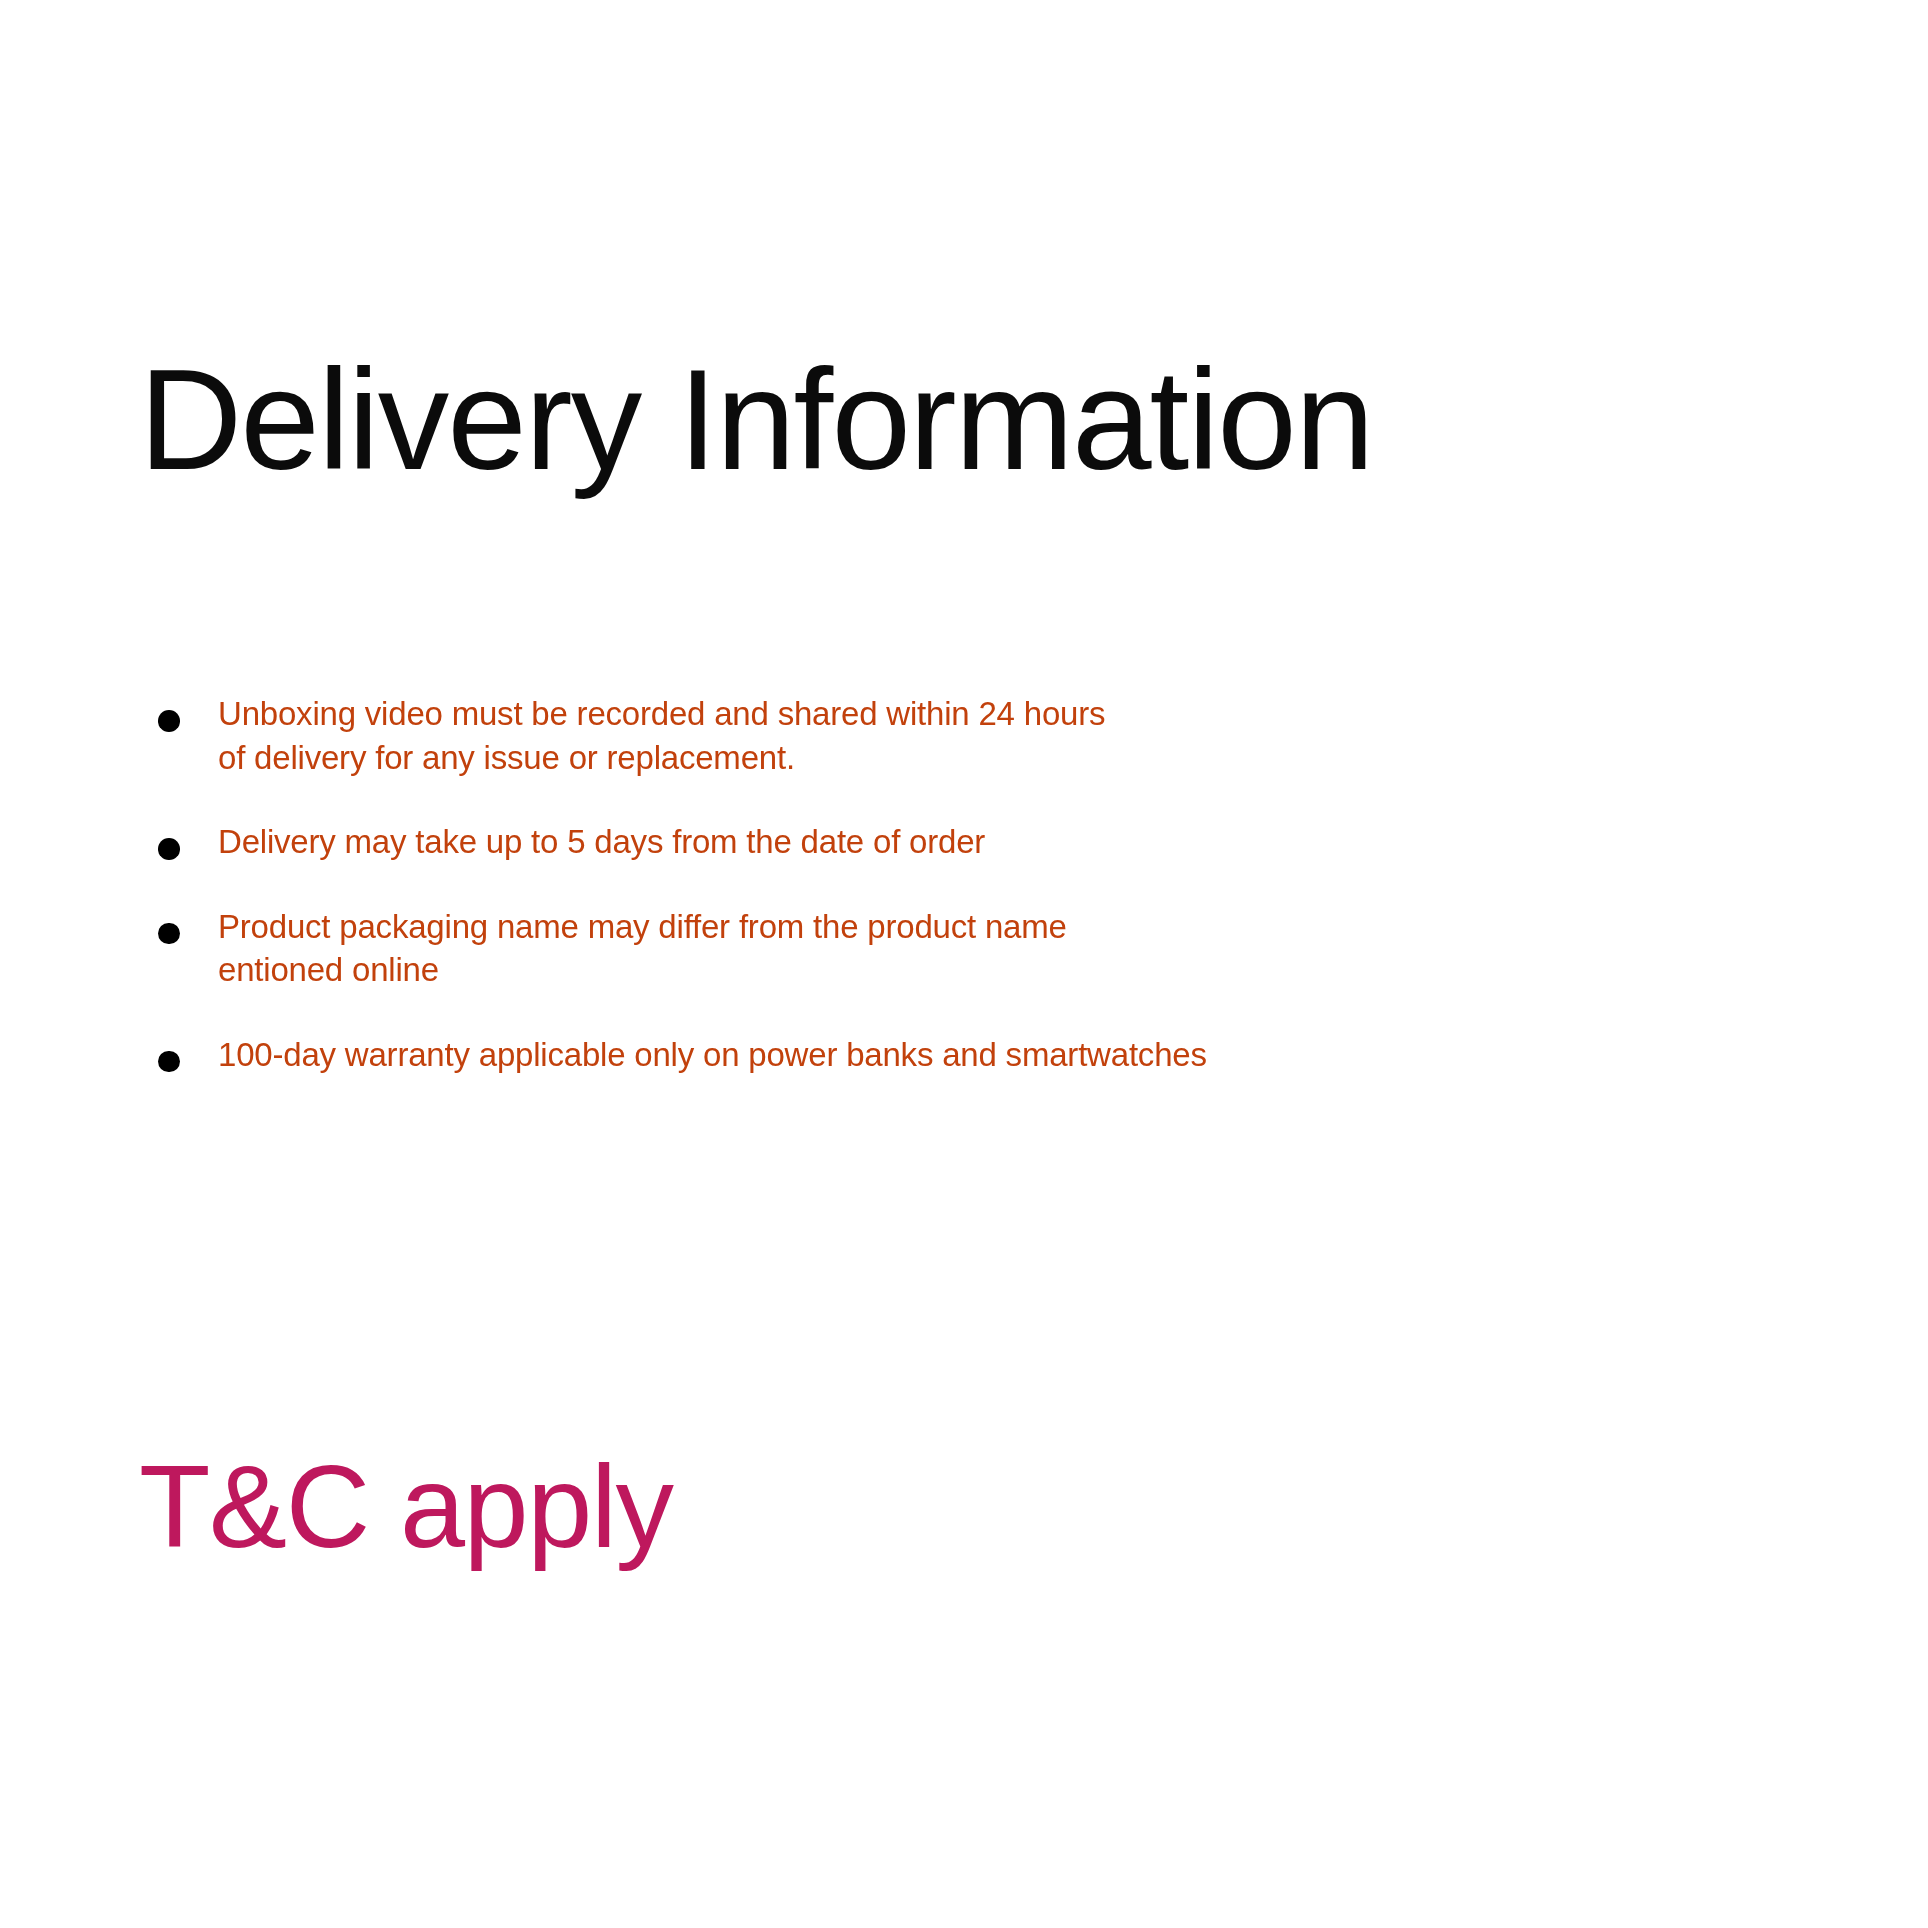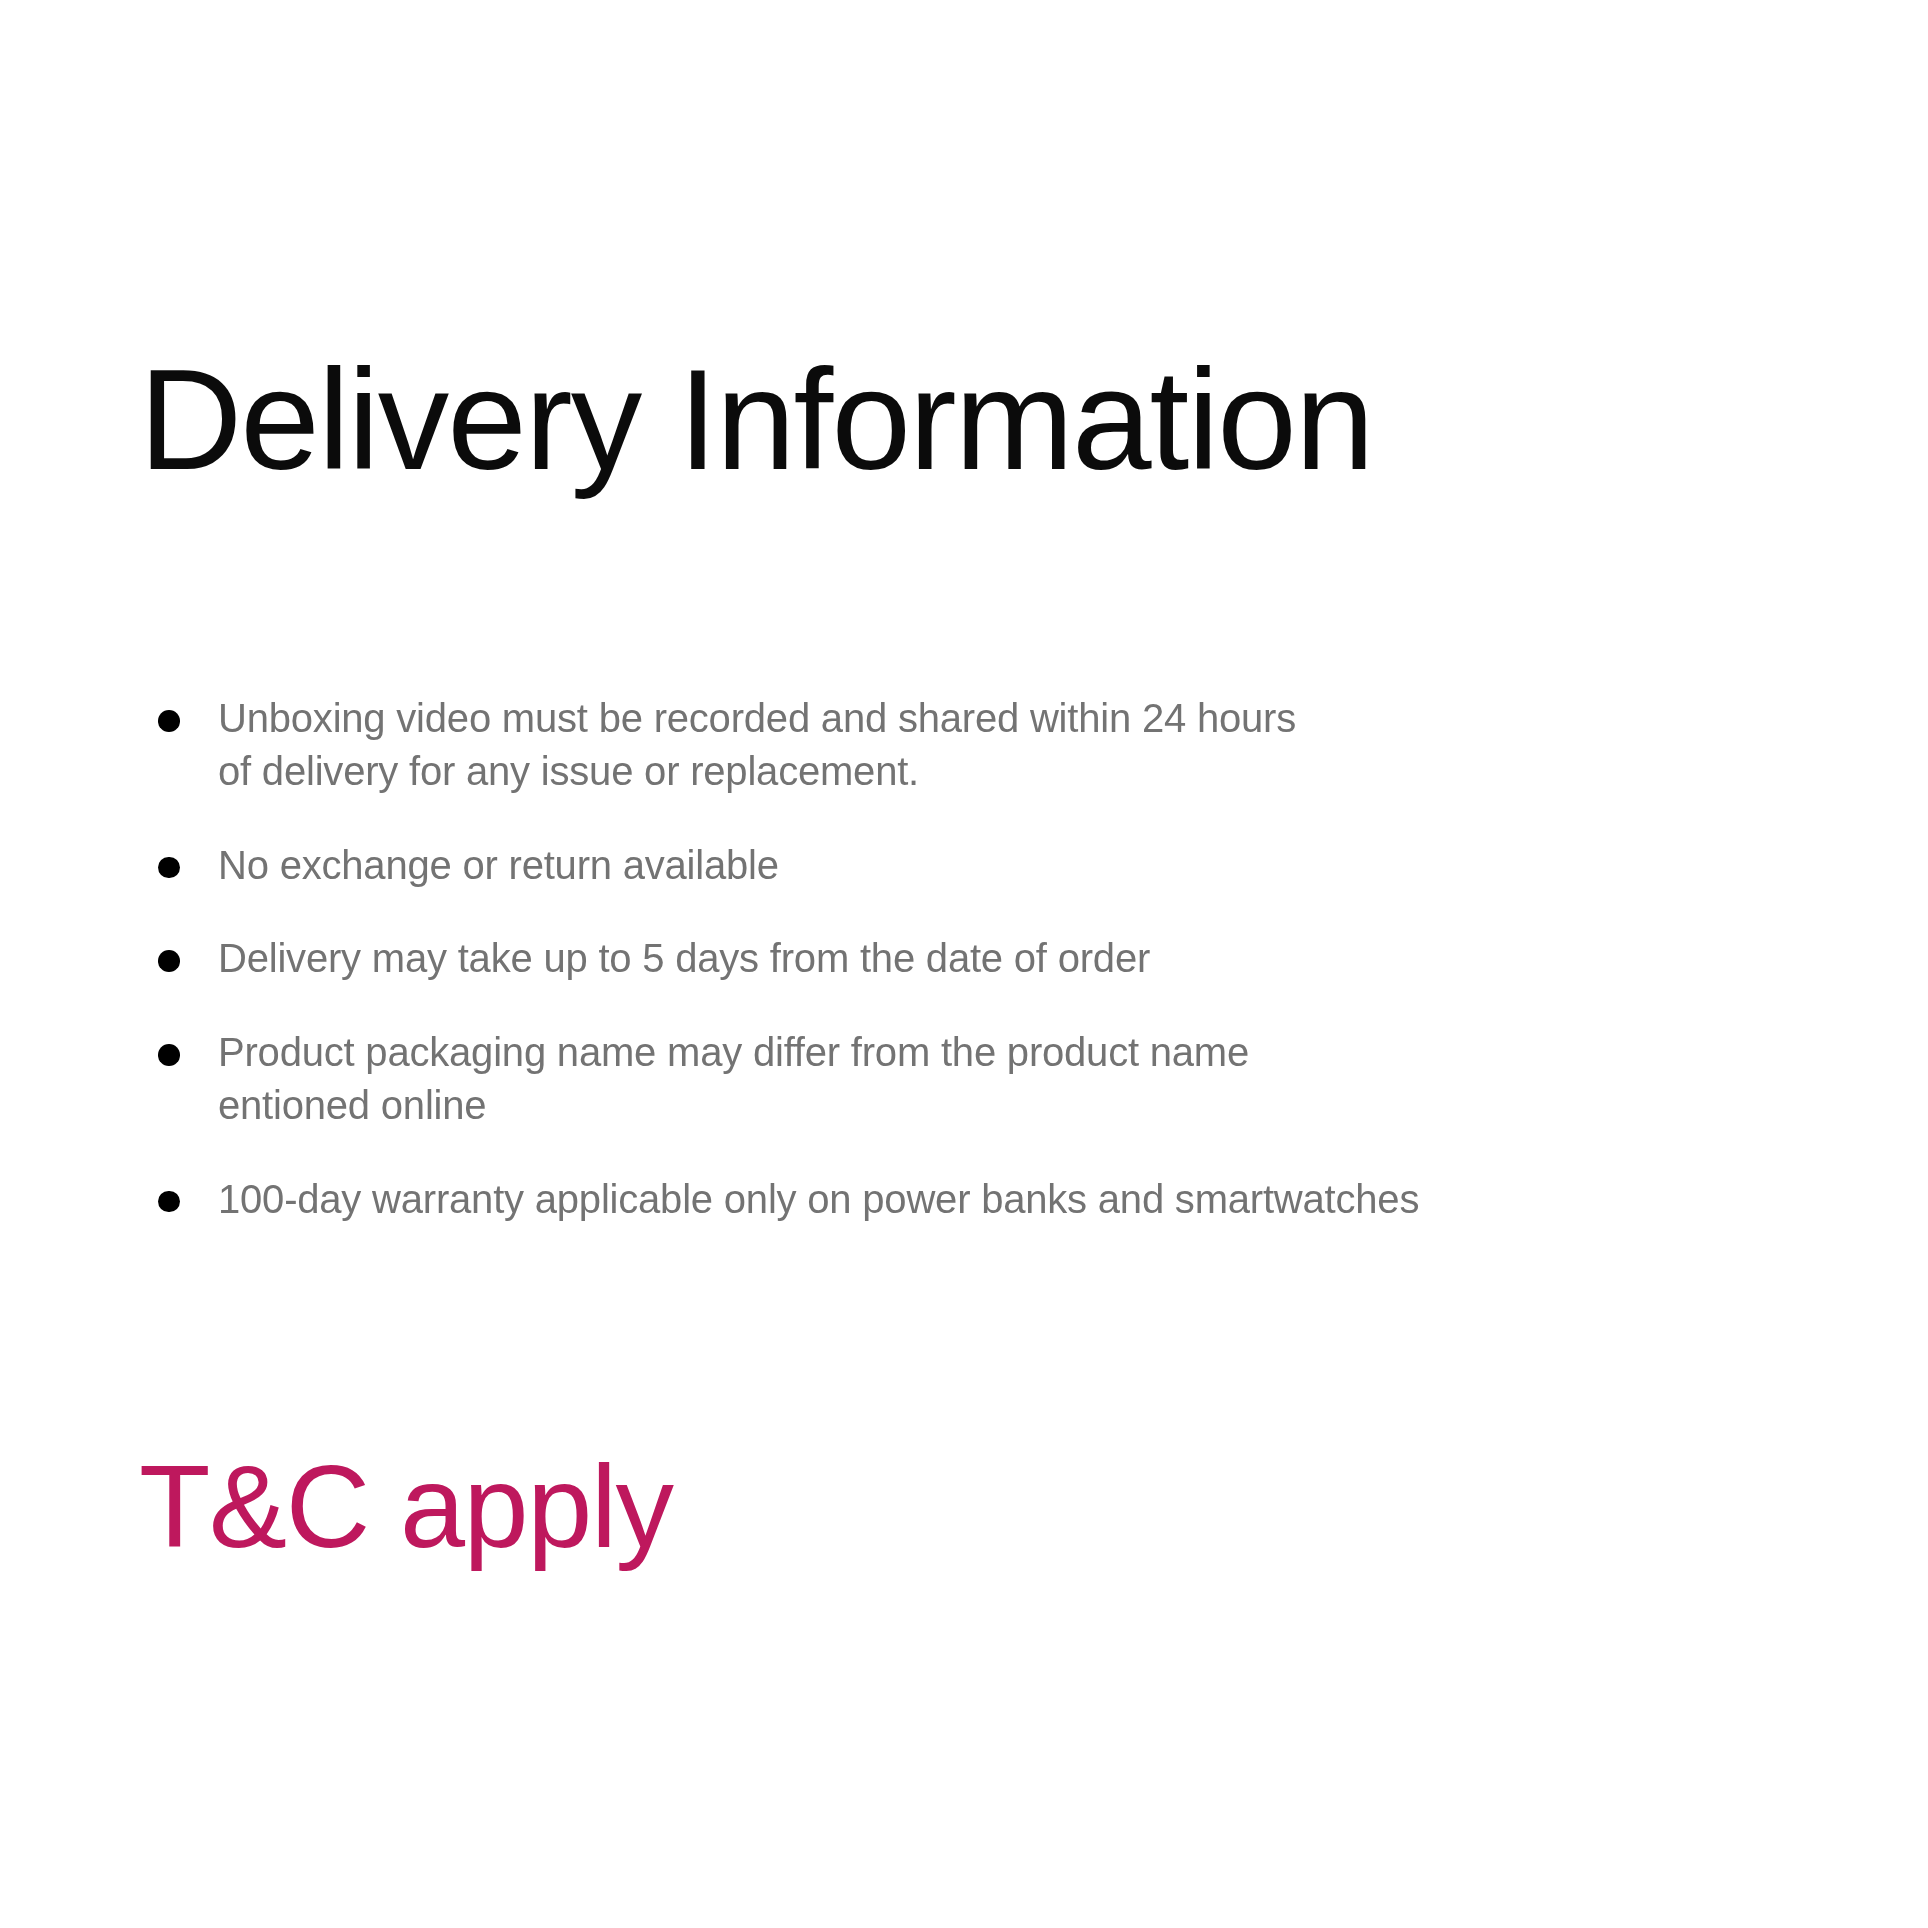--- a/index.html
+++ b/index.html
@@ -44,25 +44,25 @@
     width: 1657px;
     margin: 0;
     padding: 0;
     list-style: none;
   }
 
   .note-item {
     position: relative;
     padding-left: 77px;
     margin-bottom: 41px;
-    font-size: 40px;
+    font-size: 33px;
     line-height: 1.32;
     font-weight: 400;
     letter-spacing: -0.2px;
-    color: #737373;
+    color: #c2410c;
   }
 
   .note-item:last-child {
     margin-bottom: 16px;
   }
 
   .note-bullet {
     position: absolute;
     left: 17px;
     top: 18px;
@@ -98,24 +98,20 @@
   <h1 class="poster-title">Delivery Information</h1>
 
   <ul class="notes-list">
 
     <li class="note-item">
       <span class="note-bullet"></span>
       <span class="note-text">Unboxing video must be recorded and shared within 24 hours
 of delivery for any issue or replacement.</span>
     </li>
 
-    <li class="note-item">
-      <span class="note-bullet"></span>
-      <span class="note-text">No exchange or return available</span>
-    </li>
 
     <li class="note-item">
       <span class="note-bullet"></span>
       <span class="note-text">Delivery may take up to 5 days from the date of order</span>
     </li>
 
     <li class="note-item">
       <span class="note-bullet"></span>
       <span class="note-text">Product packaging name may differ from the product name
 entioned online</span>

